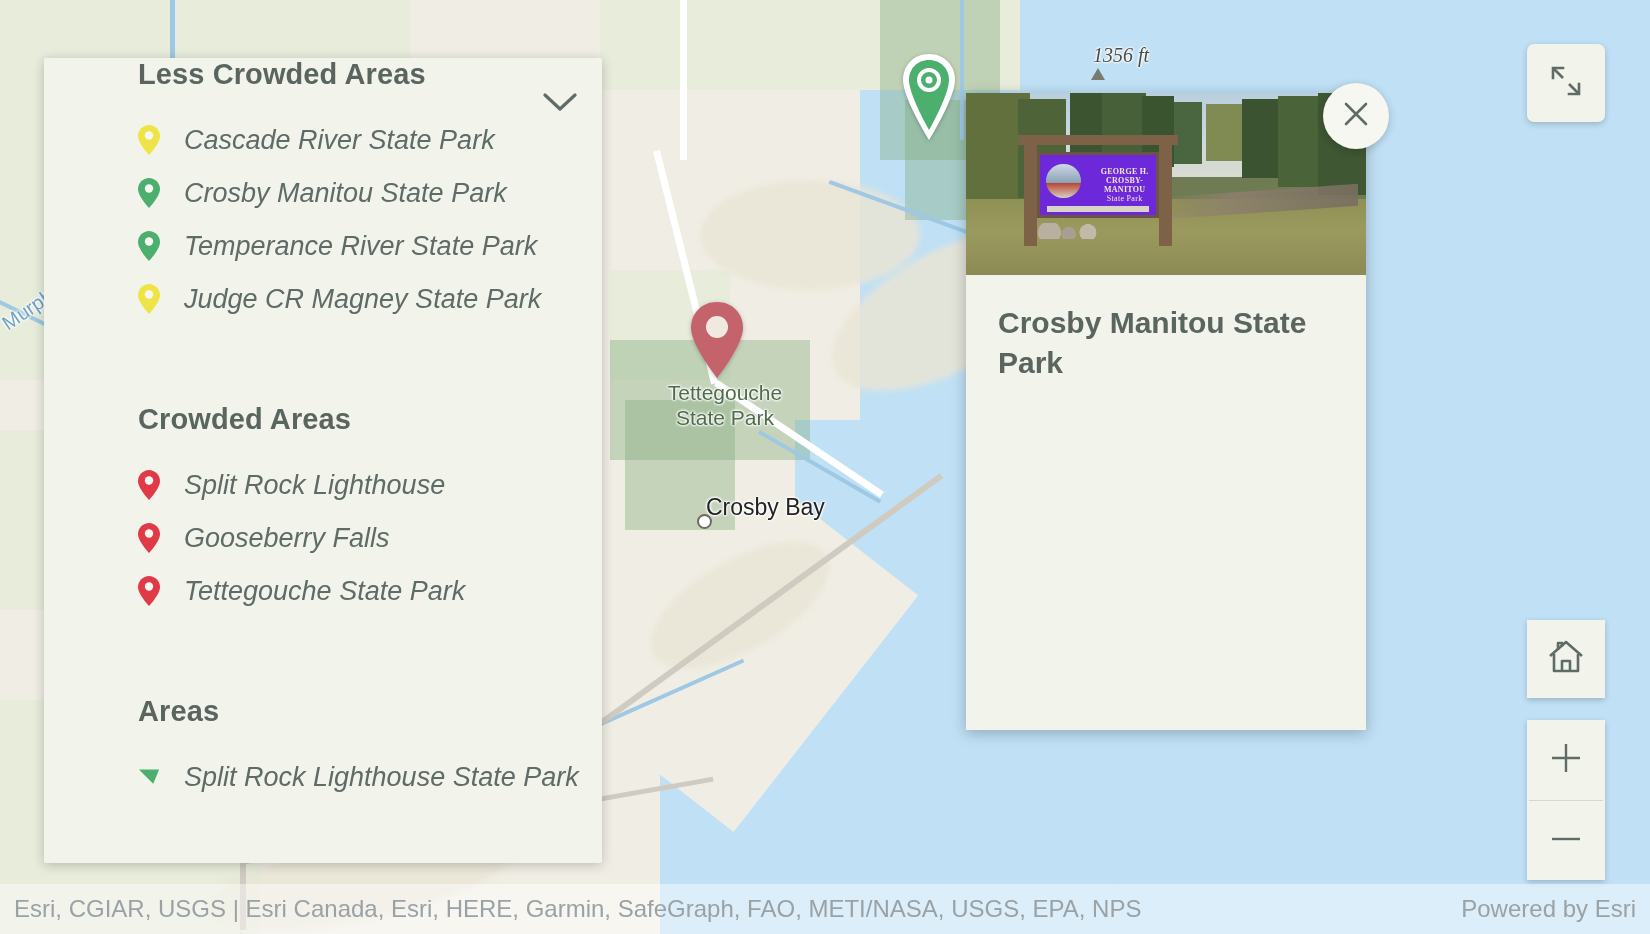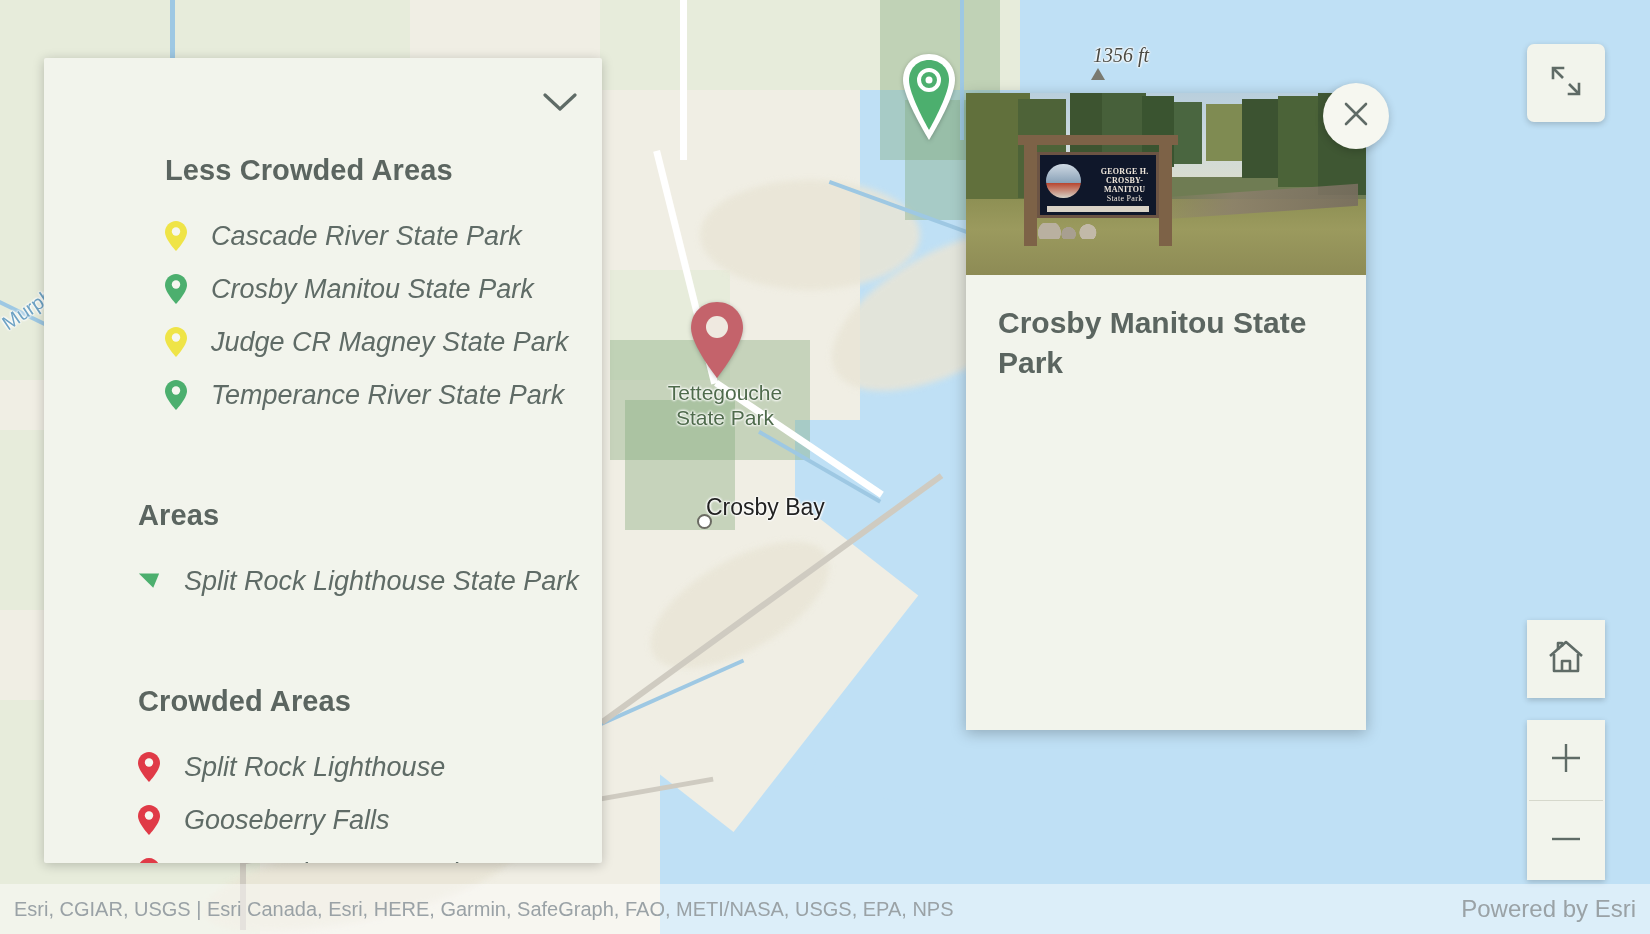--- a/index.html
+++ b/index.html
@@ -61,21 +61,21 @@
   .panel-collapse{
     position:absolute;right:22px;top:24px;width:40px;height:40px;
     display:flex;align-items:center;justify-content:center;cursor:pointer;
   }
   .panel-collapse svg{display:block;}
   .sect-title{
     margin:0;padding:0;color:#5b6560;
     font-size:29px;font-weight:bold;letter-spacing:.1px;
   }
   .sect{padding:0 0 0 94px;}
-  .sect.first{padding-top:96px;margin-left:27px;}
+  .sect.first{}
   .sect.second{padding-top:78px;}
   .sect.third{padding-top:78px;}
   .list{list-style:none;margin:22px 0 0 0;padding:0;font-style:italic;}
   .list li{
     display:flex;align-items:center;gap:24px;
     height:53px;cursor:pointer;
   }
   .li-icon{width:22px;display:flex;align-items:center;justify-content:center;flex:0 0 22px;}
   .li-icon svg{display:block;}
   .li-label{
@@ -96,21 +96,21 @@
   .popup-img .ground{position:absolute;left:0;bottom:0;width:100%;height:42%;
     background:linear-gradient(#8e9054 0%,#9b9a5e 40%,#8d8b55 100%);}
   .popup-img .trail{position:absolute;right:2%;top:54%;width:52%;height:12%;
     background:linear-gradient(100deg,rgba(150,140,120,0) 0%,rgba(140,128,108,.85) 40%,rgba(120,110,95,.9) 100%);
     transform:skewY(-4deg);}
   .tree{position:absolute;bottom:24%;background:#3f5a35;}
   .sign-wrap{position:absolute;left:13%;top:22%;width:40%;height:62%;}
   .sign-post{position:absolute;background:#7d6247;}
   .sign-board{
     position:absolute;left:12%;top:17%;width:76%;height:58%;
-    background:#0f172a;border:3px solid #6c5444;display:flex;
+    background:#6d28d9;border:3px solid #6c5444;display:flex;
     align-items:center;justify-content:flex-end;box-sizing:border-box;padding-left:24px;
   }
   .sign-board .emblem{position:absolute;left:5%;top:14%;width:30%;height:58%;
     border-radius:50%;background:linear-gradient(#cfd9e3,#8aa2b8 55%,#b8452f 56%,#d6d2c7);}
   .sign-text{
     color:#efe7dc;font-family:"Liberation Serif",serif;font-size:8px;line-height:9px;
     text-align:center;width:60%;padding-right:4%;letter-spacing:.3px;
   }
   .sign-text .l1{font-weight:bold;}
   .sign-sub{position:absolute;left:6%;bottom:5%;width:88%;height:9%;background:#d9d2c6;}
@@ -145,21 +145,21 @@
   .zoom-stack .zb{height:80px;display:flex;align-items:center;justify-content:center;cursor:pointer;}
   .zoom-stack .sep{height:1px;background:#d6d8cc;margin:0 2px;}
 
   
   .attrib{
     position:absolute;left:0;bottom:0;width:100%;height:50px;
     background:rgba(255,255,255,.45);
     display:flex;align-items:center;justify-content:space-between;
     padding:0 14px;box-sizing:border-box;
   }
-  .attrib-left{color:#9aa2a6;font-size:20px;white-space:nowrap;text-align:right;}
+  .attrib-left{color:#9aa2a6;font-size:24px;white-space:nowrap;text-align:right;}
   .attrib-right{color:#9aa2a6;font-size:24px;white-space:nowrap;}
 </style>
 </head>
 <body>
 
 <div id="app">
 
   <div class="map">
 
     <div class="landmass"></div>
@@ -259,81 +259,81 @@
             <svg width="22" height="30" viewBox="0 0 22 30">
                 <path d="M11 0C5 0 0 5 0 11c0 7.5 11 19 11 19s11-11.5 11-19C22 5 17 0 11 0z" fill="#4caf6e"></path>
                 <circle cx="11" cy="10.5" r="4.2" fill="#f6f7f0"></circle>
               </svg>
           </span>
           <span class="li-label">Crosby Manitou State Park</span>
         </li>
         <li>
           <span class="li-icon">
             <svg width="22" height="30" viewBox="0 0 22 30">
+                <path d="M11 0C5 0 0 5 0 11c0 7.5 11 19 11 19s11-11.5 11-19C22 5 17 0 11 0z" fill="#4caf6e"></path>
+                <circle cx="11" cy="10.5" r="4.2" fill="#f6f7f0"></circle>
+              </svg>
+          </span>
+          <span class="li-label">Temperance River State Park</span>
+        </li>
+        <li>
+          <span class="li-icon">
+            <svg width="22" height="30" viewBox="0 0 22 30">
                 <path d="M11 0C5 0 0 5 0 11c0 7.5 11 19 11 19s11-11.5 11-19C22 5 17 0 11 0z" fill="#efe447"></path>
                 <circle cx="11" cy="10.5" r="4.2" fill="#f6f7f0"></circle>
               </svg>
           </span>
           <span class="li-label">Judge CR Magney State Park</span>
         </li>
-        <li>
-          <span class="li-icon">
-            <svg width="22" height="30" viewBox="0 0 22 30">
-                <path d="M11 0C5 0 0 5 0 11c0 7.5 11 19 11 19s11-11.5 11-19C22 5 17 0 11 0z" fill="#4caf6e"></path>
-                <circle cx="11" cy="10.5" r="4.2" fill="#f6f7f0"></circle>
-              </svg>
-          </span>
-          <span class="li-label">Temperance River State Park</span>
+      </ul>
+    </div>
+
+    <div class="sect second">
+      <h2 class="sect-title">Crowded Areas</h2>
+      <ul class="list">
+        <li>
+          <span class="li-icon">
+            <svg width="22" height="30" viewBox="0 0 22 30">
+                <path d="M11 0C5 0 0 5 0 11c0 7.5 11 19 11 19s11-11.5 11-19C22 5 17 0 11 0z" fill="#e03a47"></path>
+                <circle cx="11" cy="10.5" r="4.2" fill="#f6f7f0"></circle>
+              </svg>
+          </span>
+          <span class="li-label">Split Rock Lighthouse</span>
+        </li>
+        <li>
+          <span class="li-icon">
+            <svg width="22" height="30" viewBox="0 0 22 30">
+                <path d="M11 0C5 0 0 5 0 11c0 7.5 11 19 11 19s11-11.5 11-19C22 5 17 0 11 0z" fill="#e03a47"></path>
+                <circle cx="11" cy="10.5" r="4.2" fill="#f6f7f0"></circle>
+              </svg>
+          </span>
+          <span class="li-label">Gooseberry Falls</span>
+        </li>
+        <li>
+          <span class="li-icon">
+            <svg width="22" height="30" viewBox="0 0 22 30">
+                <path d="M11 0C5 0 0 5 0 11c0 7.5 11 19 11 19s11-11.5 11-19C22 5 17 0 11 0z" fill="#e03a47"></path>
+                <circle cx="11" cy="10.5" r="4.2" fill="#f6f7f0"></circle>
+              </svg>
+          </span>
+          <span class="li-label">Tettegouche State Park</span>
         </li>
       </ul>
     </div>
 
     <div class="sect third">
       <h2 class="sect-title">Areas</h2>
       <ul class="list">
         <li>
           <span class="li-icon">
             <svg width="26" height="20" viewBox="0 0 26 20">
                 <path d="M1 1 L25 1 L18 18 L9 9 Z" fill="#4caf6e"></path>
               </svg>
           </span>
           <span class="li-label">Split Rock Lighthouse State Park</span>
-        </li>
-      </ul>
-    </div>
-
-    <div class="sect second">
-      <h2 class="sect-title">Crowded Areas</h2>
-      <ul class="list">
-        <li>
-          <span class="li-icon">
-            <svg width="22" height="30" viewBox="0 0 22 30">
-                <path d="M11 0C5 0 0 5 0 11c0 7.5 11 19 11 19s11-11.5 11-19C22 5 17 0 11 0z" fill="#e03a47"></path>
-                <circle cx="11" cy="10.5" r="4.2" fill="#f6f7f0"></circle>
-              </svg>
-          </span>
-          <span class="li-label">Split Rock Lighthouse</span>
-        </li>
-        <li>
-          <span class="li-icon">
-            <svg width="22" height="30" viewBox="0 0 22 30">
-                <path d="M11 0C5 0 0 5 0 11c0 7.5 11 19 11 19s11-11.5 11-19C22 5 17 0 11 0z" fill="#e03a47"></path>
-                <circle cx="11" cy="10.5" r="4.2" fill="#f6f7f0"></circle>
-              </svg>
-          </span>
-          <span class="li-label">Gooseberry Falls</span>
-        </li>
-        <li>
-          <span class="li-icon">
-            <svg width="22" height="30" viewBox="0 0 22 30">
-                <path d="M11 0C5 0 0 5 0 11c0 7.5 11 19 11 19s11-11.5 11-19C22 5 17 0 11 0z" fill="#e03a47"></path>
-                <circle cx="11" cy="10.5" r="4.2" fill="#f6f7f0"></circle>
-              </svg>
-          </span>
-          <span class="li-label">Tettegouche State Park</span>
         </li>
       </ul>
     </div>
   </div>
 
   <div class="popup">
     <div class="popup-img">
       <div class="sky"></div>
       <div class="treeline">
         <div class="tree" style="left:0%;bottom:22%;width:16%;height:82%;background:#61703c;"></div>

